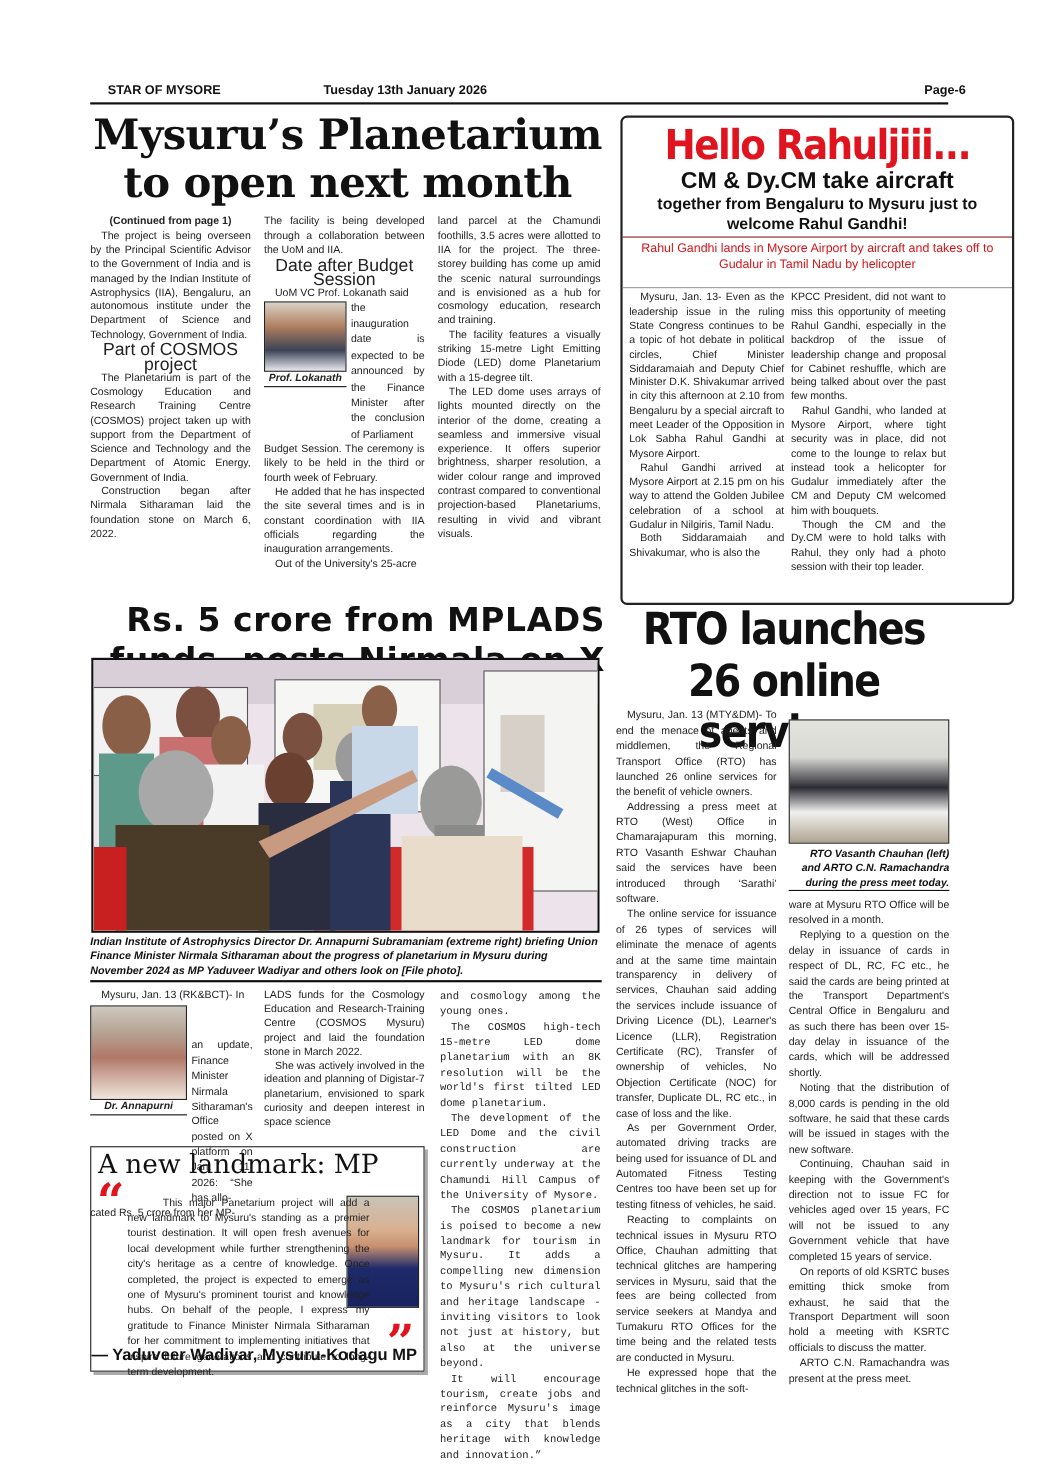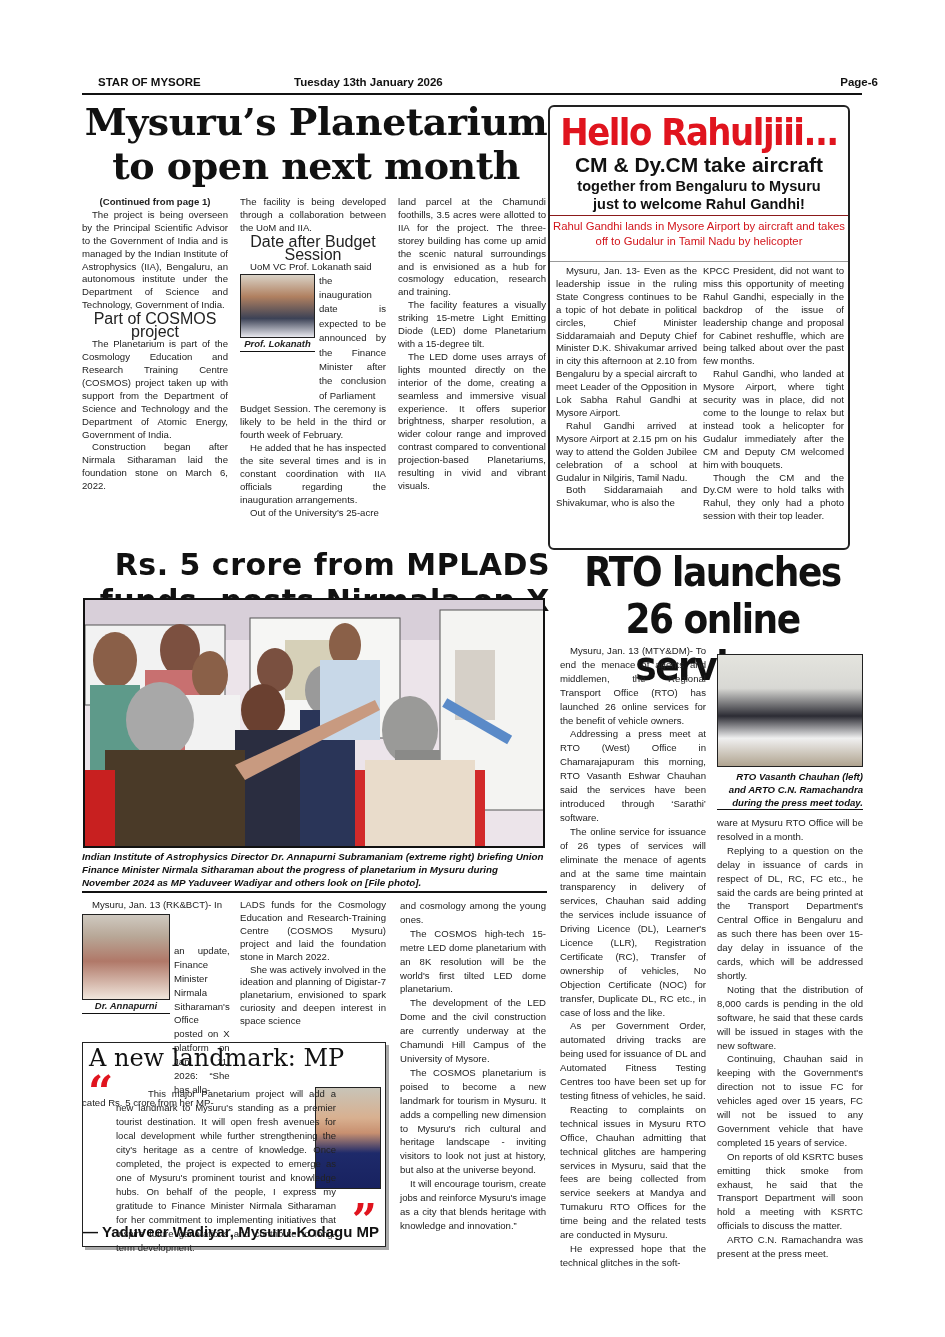--- a/index.html
+++ b/index.html
@@ -18,21 +18,21 @@
 
   .col { position: absolute; font-size: 9.6px; line-height: 12.9px; text-align: justify; color: #222; }
   .col p { text-indent: 10px; }
   .col p.noind { text-indent: 0; }
   .col .sub { font-weight: normal; text-align: center; text-indent: 0; font-size: 16px; line-height: 13px; }
   .col .cont { font-weight: bold; text-align: center; text-indent: 0; }
 
   .photo { background: linear-gradient(135deg, #6a5a4a, #c8b4a0 40%, #3a3a4a 70%, #8a7a6a); border: 1px solid #222; position: relative; }
   .caption-tag { font-style: italic; font-weight: bold; font-size: 9.5px; border-bottom: 1.5px solid #111; text-align: center; }
 
-  .sidebox { left: 548px; top: 105px; width: 302px; height: 445px; border: 2px solid #222; border-radius: 6px; }
+  .sidebox { left: 564px; top: 105px; width: 358px; height: 445px; border: 2px solid #222; border-radius: 6px; }
   .hello { font-family: "DejaVu Sans", sans-serif; font-weight: bold; color: #e0141e; font-size: 34px; line-height: 38px; text-align: center; letter-spacing: -1.5px; transform: scaleY(1.1); }
   .sb-h2 { font-weight: bold; font-size: 21px; text-align: center; line-height: 24px; }
   .sb-h3 { font-weight: bold; font-size: 14.5px; text-align: center; line-height: 18px; }
   .sb-red { color: #d2151b; font-size: 11.3px; text-align: center; line-height: 15px; border-top: 1.5px solid #8b1a1a; padding-top: 3px; border-bottom: 1px solid #999; padding-bottom: 12px; }
 
   .headline2 { left: 82px; top: 523px; width: 468px; font-family: "DejaVu Sans", sans-serif; font-weight: bold; text-align: right; font-size: 30px; line-height: 36px; letter-spacing: 0.5px; margin-top: 24px; }
   .headline3 { left: 560px; top: 557px; width: 305px; font-family: "DejaVu Sans", sans-serif; font-weight: bold; text-align: center; font-size: 36px; line-height: 42px; letter-spacing: -1.5px; transform: scaleY(1.12); }
 
   .bigphoto { left: 83px; top: 598px; width: 462px; height: 250px; border: 2px solid #111; overflow: hidden; }
   .bigcaption { left: 82px; top: 850px; width: 465px; font-size: 9.8px; line-height: 13px; font-style: italic; font-weight: bold; border-bottom: 2px solid #111; padding-bottom: 2px; }
@@ -152,21 +152,21 @@
     <p class="noind" style="flex:1; line-height:13.9px;margin-top:32px;">an update, Finance Minister Nirmala Sitharaman's Office posted on X platform on Jan. 11, 2026: “She has allo-</p>
   </div>
   <p class="noind">cated Rs. 5 crore from her MP-</p>
 </div>
 
 <div class="col" style="left:240px; top:899px; width:146px;">
   <p class="noind">LADS funds for the Cosmology Education and Research-Training Centre (COSMOS Mysuru) project and laid the foundation stone in March 2022.</p>
   <p>She was actively involved in the ideation and planning of Digistar-7 planetarium, envisioned to spark curiosity and deepen interest in space science</p>
 </div>
 
-<div class="col" style="left:400px; top:899px; width:146px; line-height:13.9px;">
+<div class="col" style="left:400px; top:899px; width:146px; line-height:13.9px;font-family:Liberation Mono, monospace;">
   <p class="noind">and cosmology among the young ones.</p>
   <p>The COSMOS high-tech 15-metre LED dome planetarium with an 8K resolution will be the world's first tilted LED dome planetarium.</p>
   <p>The development of the LED Dome and the civil construction are currently underway at the Chamundi Hill Campus of the University of Mysore.</p>
   <p>The COSMOS planetarium is poised to become a new landmark for tourism in Mysuru. It adds a compelling new dimension to Mysuru's rich cultural and heritage landscape - inviting visitors to look not just at history, but also at the universe beyond.</p>
   <p>It will encourage tourism, create jobs and reinforce Mysuru's image as a city that blends heritage with knowledge and innovation.”</p>
 </div>
 
 <div class="abs quotebox">
   <div class="qb-title">A new landmark: MP</div>
   <div class="quote-mark" style="left:5px; top:30px;">“</div>

